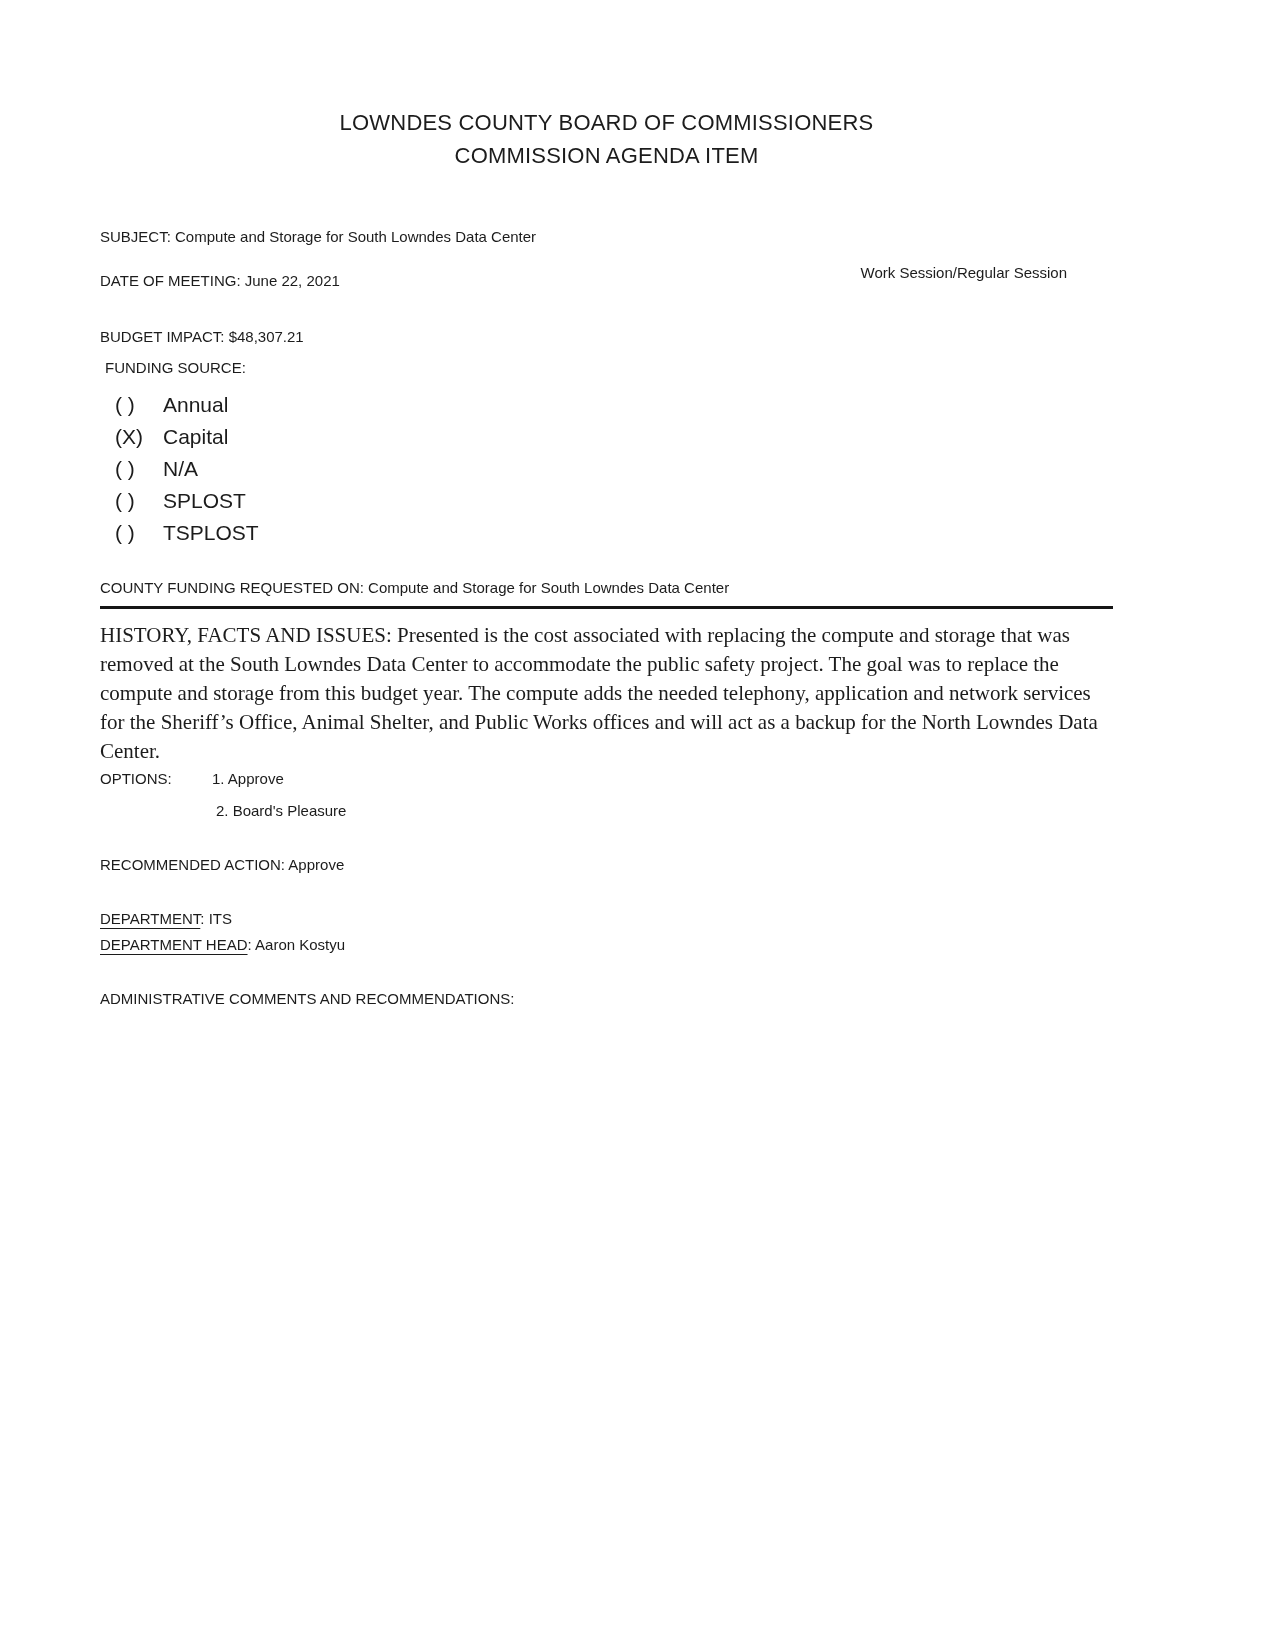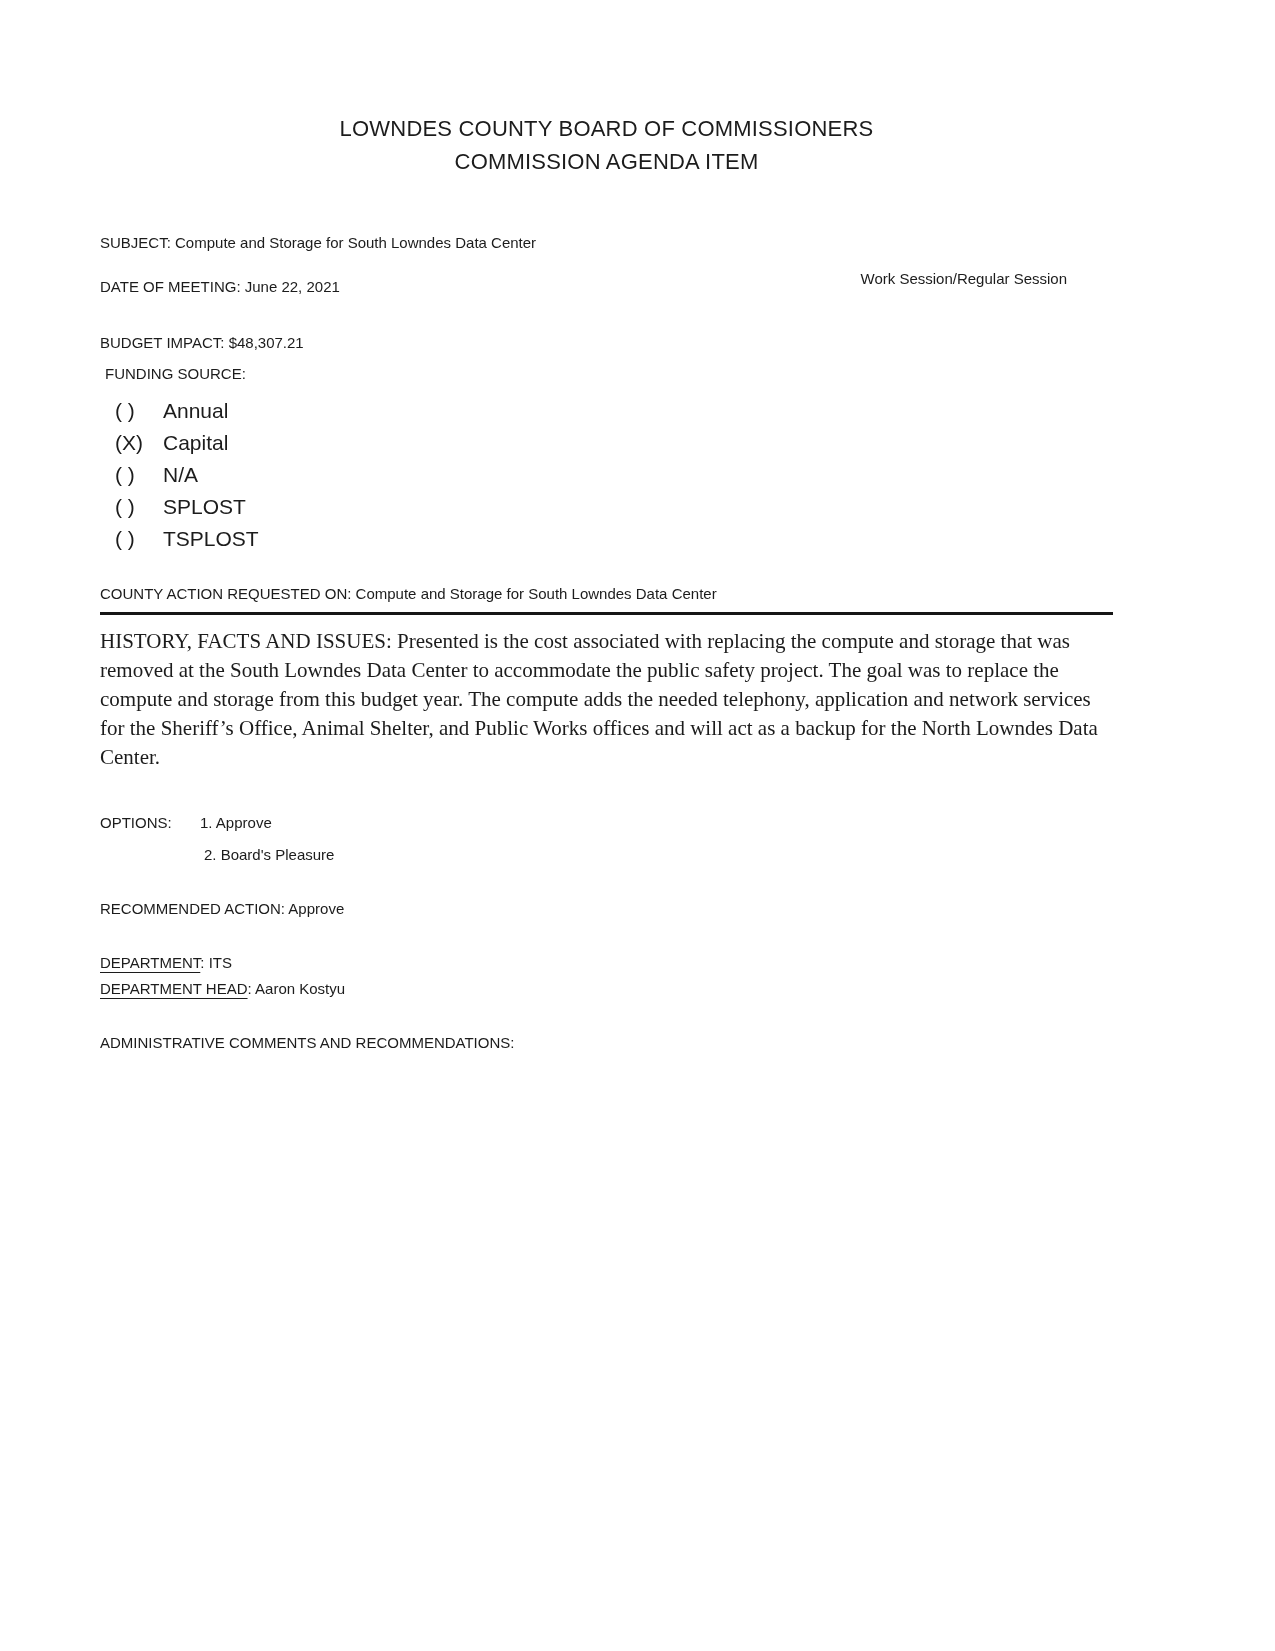--- a/index.html
+++ b/index.html
@@ -12,21 +12,21 @@
     width: 1275px;
     height: 1651px;
     background: #ffffff;
     font-family: "Liberation Sans", sans-serif;
     color: #1c1c1c;
     overflow: hidden;
   }
   .content {
     position: absolute;
     left: 100px;
-    top: 12px;
+    top: 6px;
     width: 1013px;
   }
   .doc-title {
     text-align: center;
     font-size: 22px;
     line-height: 33px;
     margin-top: 100px;
     letter-spacing: 0.2px;
   }
   .row {
@@ -65,22 +65,22 @@
     border-bottom: 3px solid #161616;
   }
   .history-para {
     margin: 12px 0 0 0;
     font-size: 21px;
     line-height: 29px;
     text-align: left;
     font-family: Liberation Serif, serif;
   }
   .options-row {
-    margin-top: 38px;
     display: flex;
+    gap: 12px;
   }
   .options-label { width: 100px; flex: none; }
   .option-item-2 { padding-left: 4px; margin-top: 6px; }
   .recommended-row { margin-top: 28px; }
   .department-row {
     margin-top: 28px;
     display: flex;
     flex-direction: column;
   }
   .department-left { width: 437px; flex: none; }
@@ -135,21 +135,21 @@
         <span class="funding-marker">( )</span>
         <span>SPLOST</span>
       </div>
       <div class="funding-option">
         <span class="funding-marker">( )</span>
         <span>TSPLOST</span>
       </div>
     </div>
 
     <div class="row county-action-row">
-      <span>COUNTY ACTION REQUESTED ON:</span>
+      <span>COUNTY FUNDING REQUESTED ON:</span>
       <span>Compute and Storage for South Lowndes Data Center</span>
     </div>
 
     <p class="history-para">
       <span>HISTORY, FACTS AND ISSUES:</span>
       <span>Presented is the cost associated with replacing the compute and storage that was removed at the South Lowndes Data Center to accommodate the public safety project. The goal was to replace the compute and storage from this budget year.  The compute adds the needed telephony, application and network services for the Sheriff’s Office, Animal Shelter, and Public Works offices and will act as a backup for the North Lowndes Data Center.</span>
     </p>
 
     <div class="row options-row">
       <span class="options-label">OPTIONS:</span>

